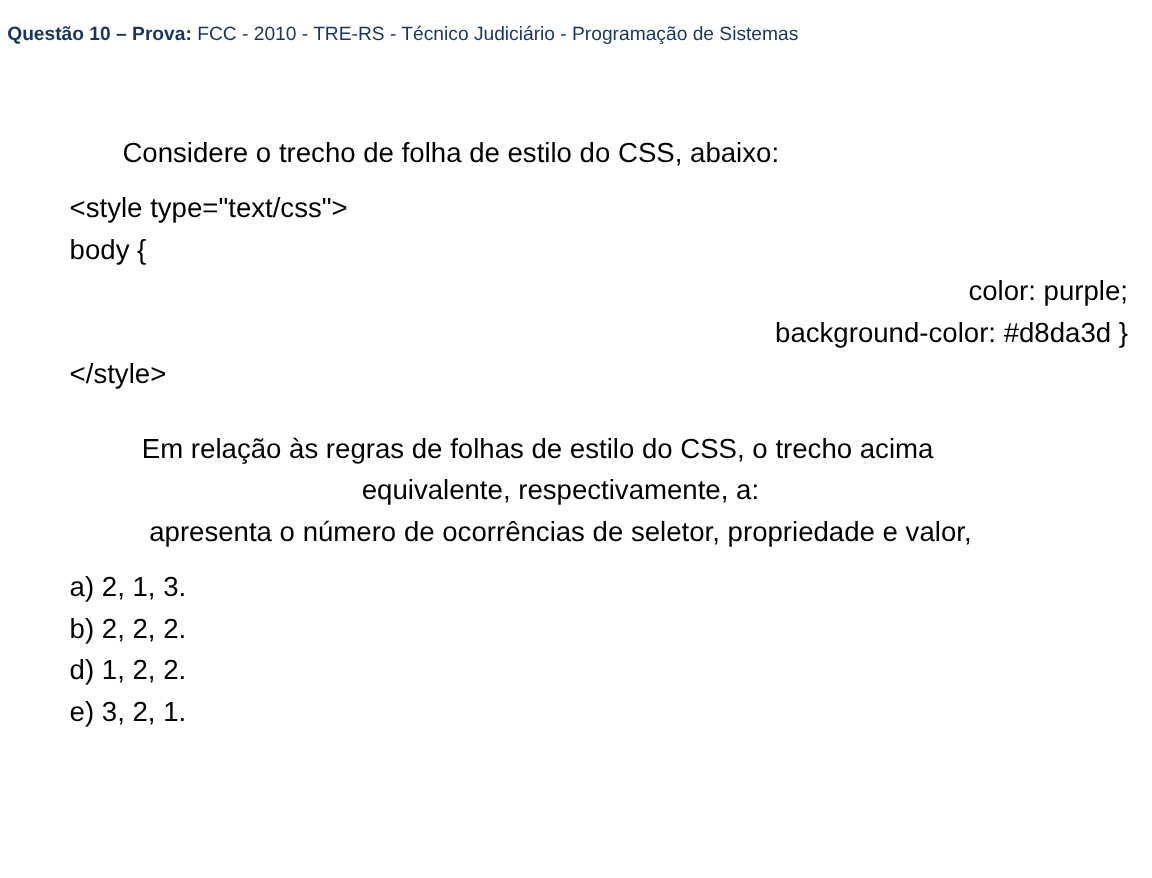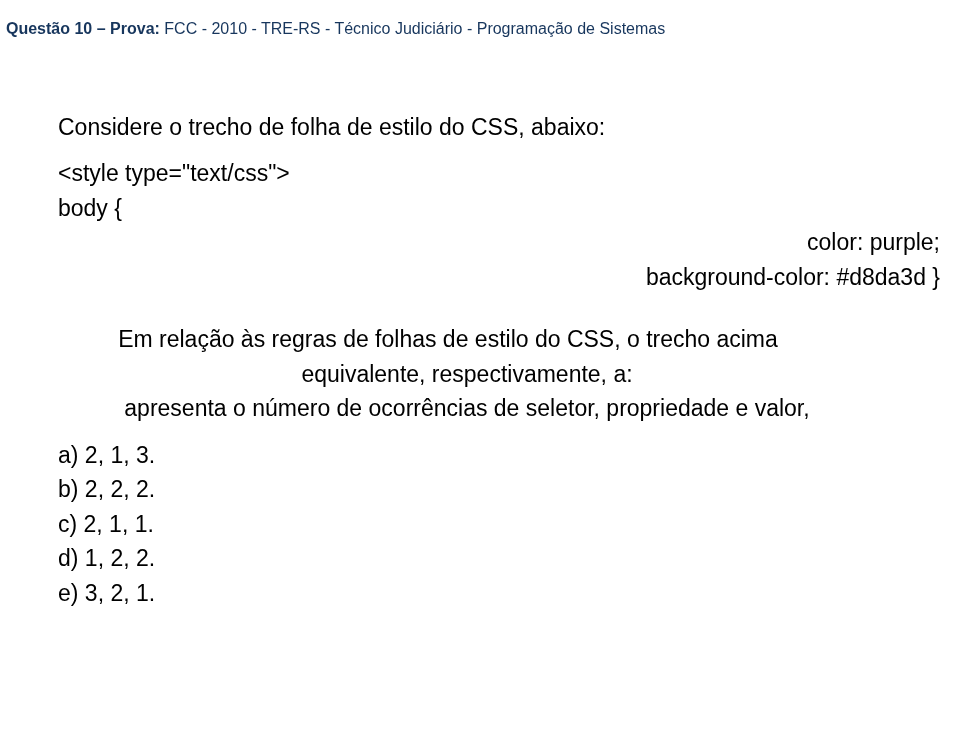--- a/index.html
+++ b/index.html
@@ -28,20 +28,21 @@
       font-weight: bold;
     }
     .content {
       padding-left: 52px;
       font-size: 23px;
       line-height: 1.5;
       color: #000000;
     }
     .intro {
       margin-bottom: 12px;
+      margin-left: 44px;
     }
     .code-block {
       margin-bottom: 28px;
     }
     .code-line {
       line-height: 1.5;
     }
     .indent1 {
       padding-left: 38px;
       text-align: right;
@@ -74,28 +75,28 @@
 </div>
 
 <div class="content">
   <div class="intro">Considere o trecho de folha de estilo do CSS, abaixo:</div>
 
   <div class="code-block">
     <div class="code-line">&lt;style type="text/css"&gt;</div>
     <div class="code-line">body {</div>
     <div class="code-line indent1">color: purple;</div>
     <div class="code-line indent1">background-color: #d8da3d }</div>
+    <div class="code-line">&lt;/style&gt;</div>
   </div>
 
   <div class="question-text">
     <div>Em relação às regras de folhas de estilo do CSS, o trecho acima</div>
     <div class="q-line2">equivalente, respectivamente, a:</div>
     <div class="q-line2">apresenta o número de ocorrências de seletor, propriedade e valor,</div>
   </div>
 
   <div class="options">
     <div class="option">a) 2, 1, 3.</div>
     <div class="option">b) 2, 2, 2.</div>
-    <div class="option">c) 2, 1, 1.</div>
     <div class="option">d) 1, 2, 2.</div>
     <div class="option">e) 3, 2, 1.</div>
   </div>
 </div>
 
 </body></html>

